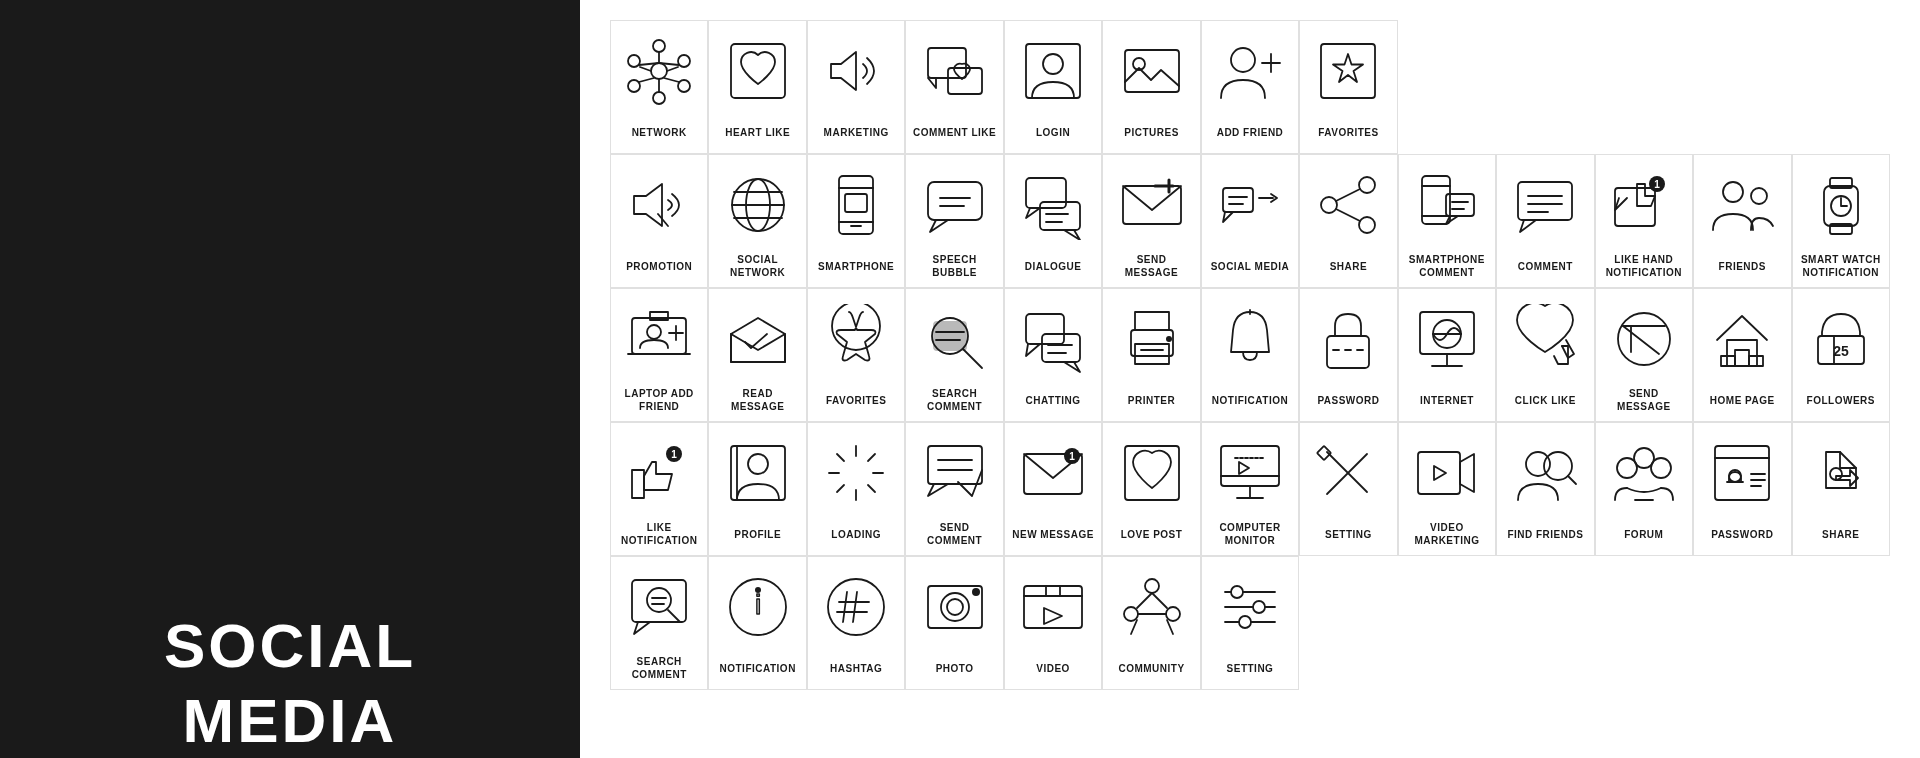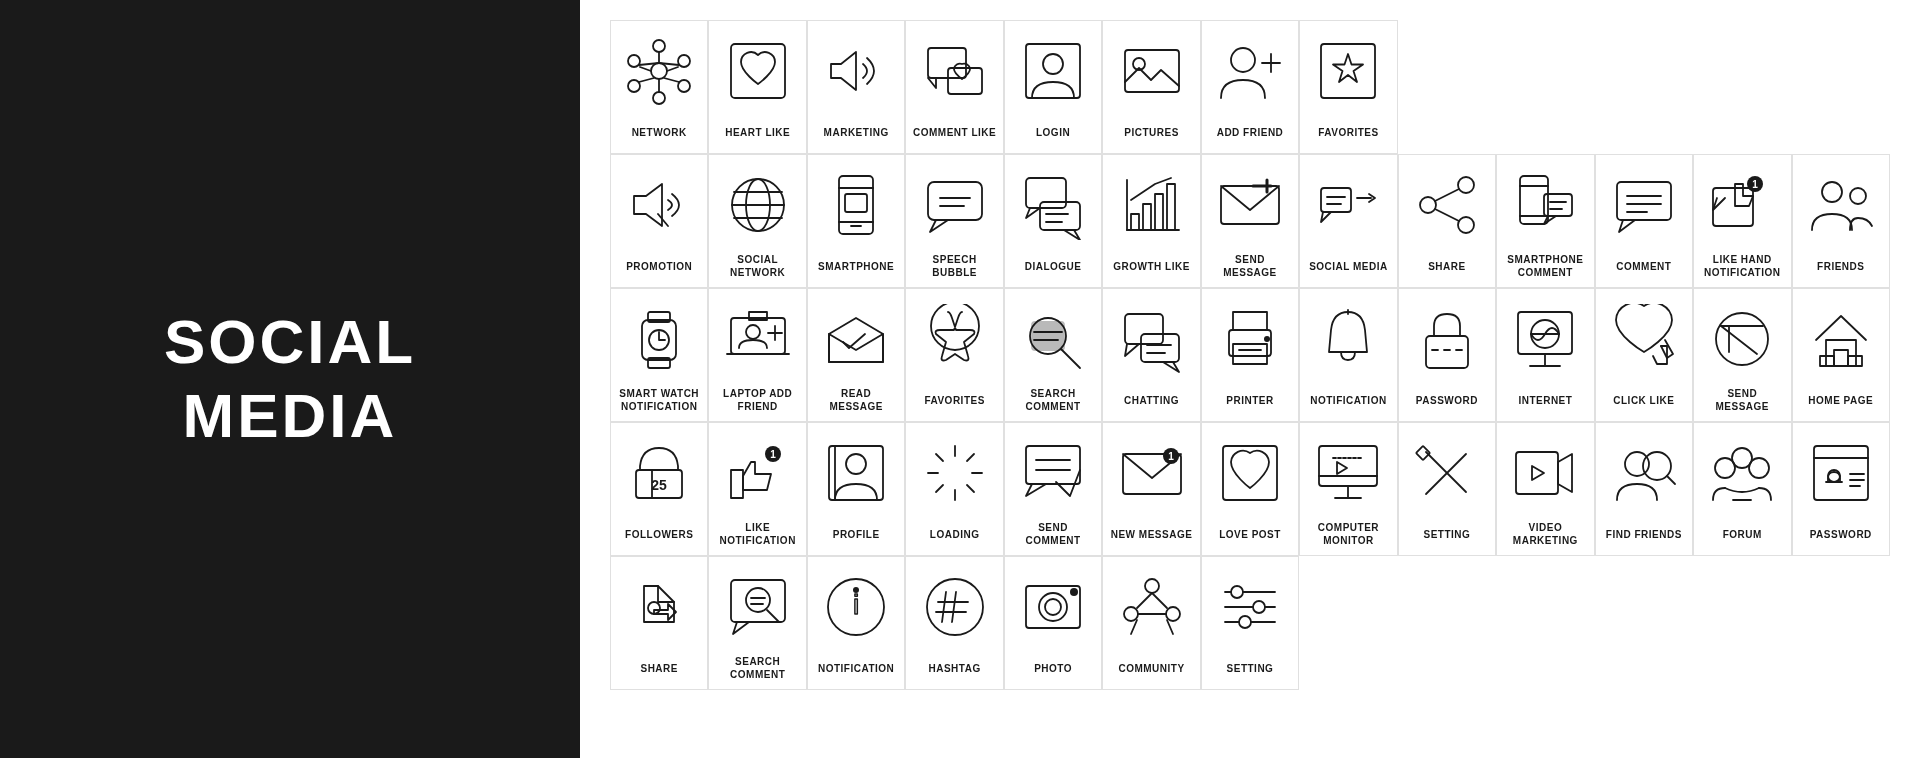--- a/index.html
+++ b/index.html
@@ -9,21 +9,21 @@
       width: 1920px;
       min-height: 758px;
       display: flex;
       align-items: stretch;
     }
 
     .left-panel {
       width: 580px;
       background: #1a1a1a;
       display: flex;
-      align-items: center;
+      align-items: flex-end;
       justify-content: center;
       flex-shrink: 0;
     }
 
     .left-panel-title {
       color: #fff;
       font-size: 62px;
       font-weight: bold;
       text-align: center;
       letter-spacing: 3px;
@@ -258,34 +258,20 @@
             <path d="M12 38 L8 48 L22 38"></path>
             <rect x="22" y="32" width="40" height="28" rx="4"></rect>
             <path d="M56 60 L62 70 L46 60"></path>
             <line x1="28" y1="44" x2="50" y2="44"></line>
             <line x1="28" y1="52" x2="44" y2="52"></line>
           </svg>
       </div>
       <div class="icon-label">DIALOGUE</div>
     </div>
 
-    <div class="icon-cell">
-      <div class="icon-svg">
-        <svg viewBox="0 0 70 70">
-            <line x1="10" y1="60" x2="10" y2="10"></line>
-            <line x1="10" y1="60" x2="62" y2="60"></line>
-            <rect x="14" y="44" width="8" height="16"></rect>
-            <rect x="26" y="34" width="8" height="26"></rect>
-            <rect x="38" y="24" width="8" height="36"></rect>
-            <rect x="50" y="14" width="8" height="46"></rect>
-            <path d="M14 30 L26 22 L38 14 L54 8"></path>
-          </svg>
-      </div>
-      <div class="icon-label">GROWTH LIKE</div>
-    </div>
 
     <div class="icon-cell">
       <div class="icon-svg">
         <svg viewBox="0 0 70 70">
             <rect x="6" y="16" width="58" height="38" rx="3"></rect>
             <polyline points="6,16 35,40 64,16"></polyline>
             <line x1="38" y1="16" x2="56" y2="16" stroke-width="3"></line>
             <line x1="52" y1="10" x2="52" y2="22" stroke-width="3"></line>
           </svg>
       </div>
@@ -762,20 +748,32 @@
         <svg viewBox="0 0 70 70">
             <rect x="8" y="14" width="54" height="42" rx="3"></rect>
             <circle cx="35" cy="35" r="14"></circle>
             <circle cx="35" cy="35" r="8"></circle>
             <circle cx="56" cy="20" r="4" fill="#1a1a1a" stroke="none"></circle>
           </svg>
       </div>
       <div class="icon-label">PHOTO</div>
     </div>
 
+    <div class="icon-cell">
+      <div class="icon-svg">
+        <svg viewBox="0 0 70 70">
+            <rect x="6" y="14" width="58" height="42" rx="3"></rect>
+            <line x1="6" y1="24" x2="64" y2="24"></line>
+            <line x1="28" y1="14" x2="28" y2="24"></line>
+            <line x1="42" y1="14" x2="42" y2="24"></line>
+            <path d="M26 36 L44 44 L26 52 Z"></path>
+          </svg>
+      </div>
+      <div class="icon-label">VIDEO</div>
+    </div>
 
     <div class="icon-cell">
       <div class="icon-svg">
         <svg viewBox="0 0 70 70">
             <circle cx="35" cy="14" r="7"></circle>
             <circle cx="14" cy="42" r="7"></circle>
             <circle cx="56" cy="42" r="7"></circle>
             <line x1="35" y1="21" x2="20" y2="36"></line>
             <line x1="35" y1="21" x2="50" y2="36"></line>
             <line x1="21" y1="42" x2="49" y2="42"></line>

